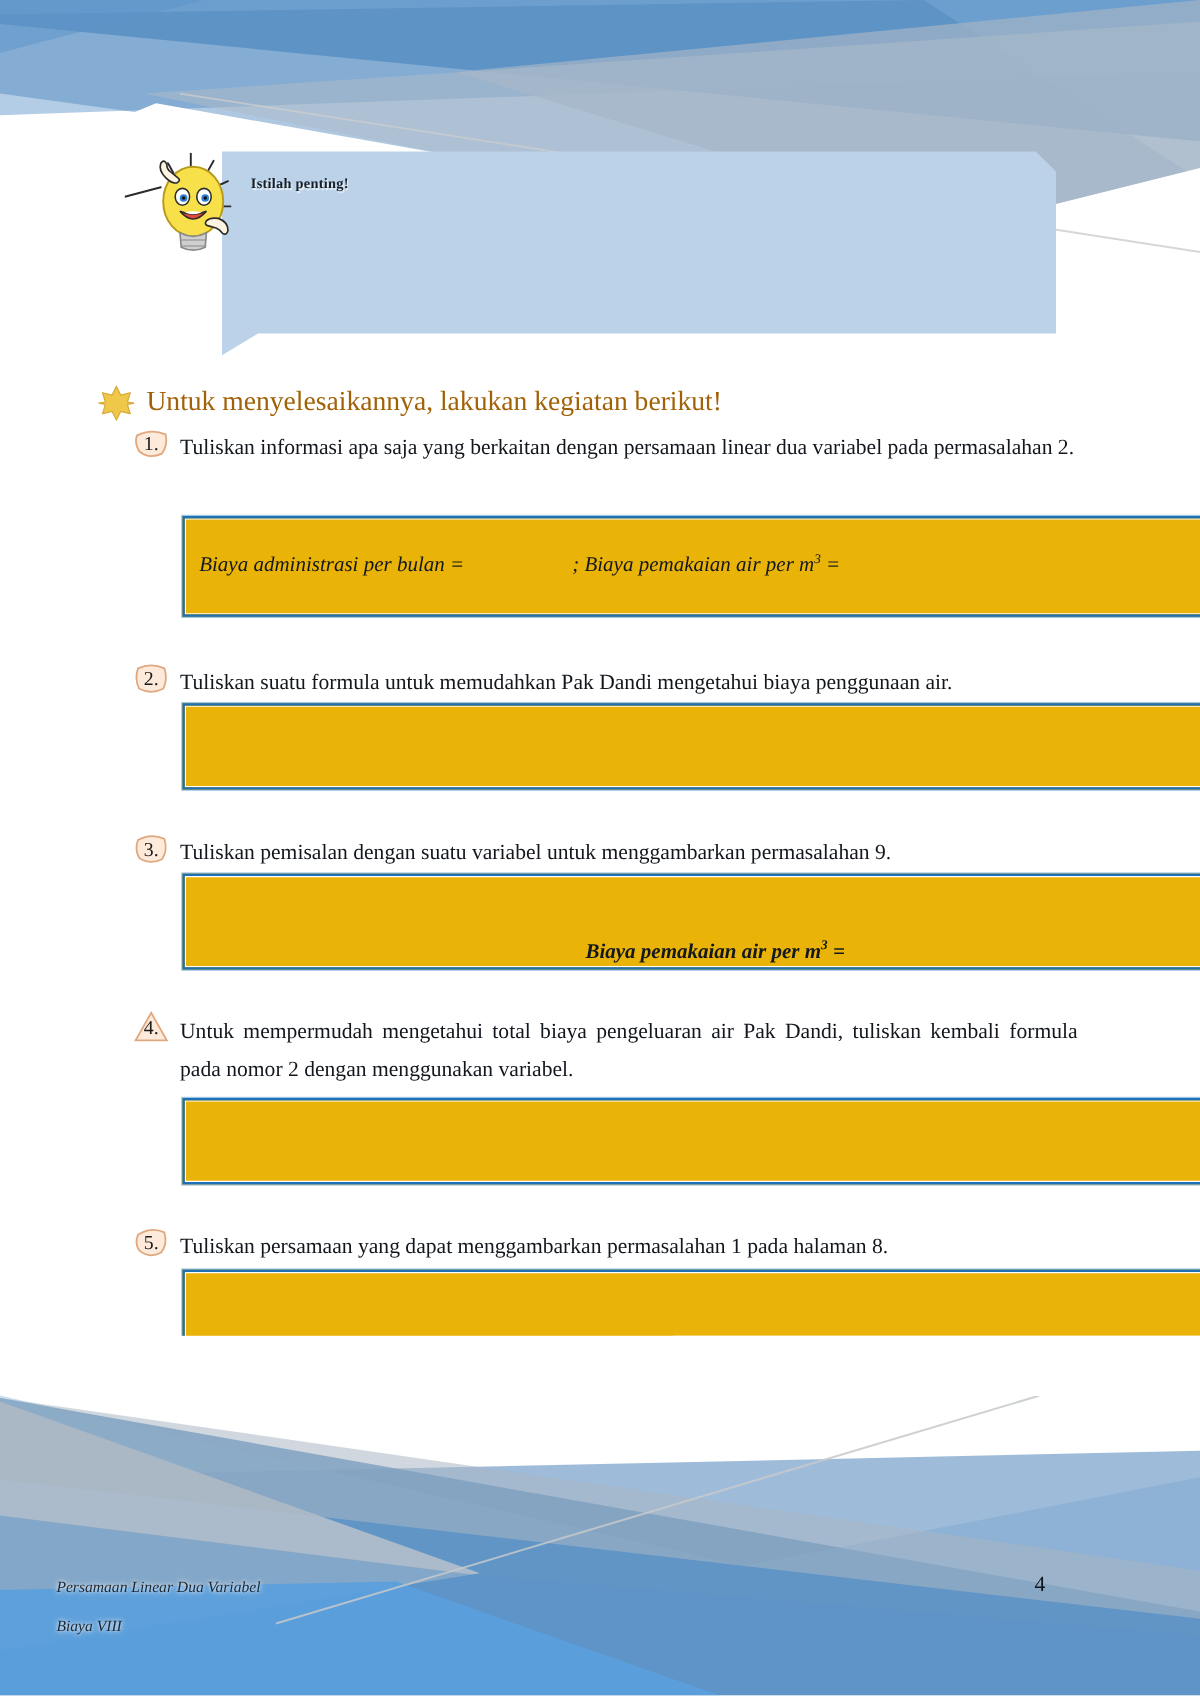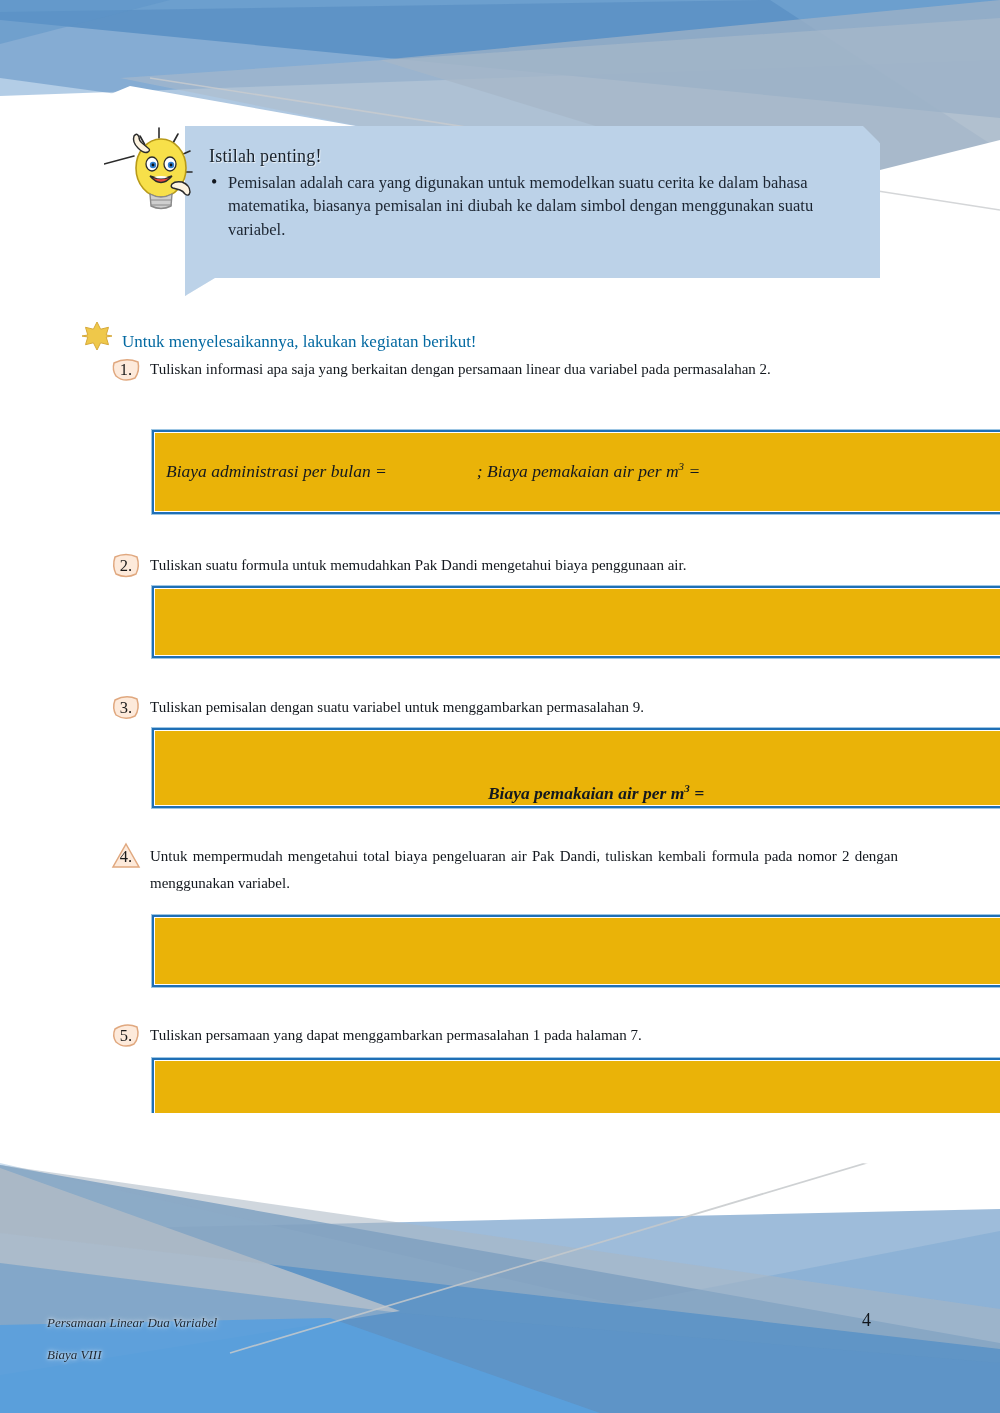--- a/index.html
+++ b/index.html
@@ -19,21 +19,21 @@
   
   .callout-wrap{position:absolute;left:185px;top:126px;width:695px;height:170px;}
   .callout{
     position:absolute;inset:0;
     background:#bcd2e8;
     clip-path:polygon(0 0, 678px 0, 695px 17px, 695px 152px, 30px 152px, 0 170px);
     box-shadow:0 2px 3px rgba(0,0,0,.18);
   }
   .callout-inner{position:absolute;left:24px;top:20px;right:26px;}
   .callout-title{
-    font-weight:normal;font-size:18px;color:#17202a;letter-spacing:.2px;
+    font-weight:bold;font-size:12px;color:#17202a;letter-spacing:.2px;
     text-shadow:1px 1px 1px rgba(255,255,255,.75);
     margin-bottom:4px;
   }
   .callout-list{margin:0;padding:0;list-style:none;}
   .callout-list li{
     position:relative;padding-left:19px;font-size:16.5px;line-height:1.42;
     color:#1b2430;margin-bottom:1px;
   }
   .callout-list li::before{
     content:"\2022";position:absolute;left:2px;top:-1px;font-size:18px;color:#13181f;
@@ -41,31 +41,31 @@
 
   
   .bulb{position:absolute;left:104px;top:120px;width:100px;height:108px;}
   .bulb svg{display:block;}
 
   
   .content{position:absolute;left:0;top:0;width:1000px;}
 
   .lead{position:absolute;left:82px;top:320px;width:830px;height:32px;}
   .lead .star{position:absolute;left:0;top:1px;width:30px;height:30px;}
-  .lead .lead-text{position:absolute;left:40px;top:12px;font-size:17px;color:#0369a1;}
+  .lead .lead-text{position:absolute;left:40px;top:2px;font-size:23px;color:#a16207;}
 
   .item{position:absolute;left:110px;width:790px;}
   .marker{
     position:absolute;left:0;top:-2px;width:32px;height:32px;
     font-size:16.5px;color:#1a1a1a;text-align:center;line-height:31px;
   }
   .marker svg{position:absolute;left:0;top:0;}
   .marker span{position:relative;z-index:2;display:block;}
   .item-text{
-    position:absolute;left:40px;top:0;width:748px;font-size:15px;line-height:1.78;
+    position:absolute;left:40px;top:0;width:748px;font-size:18px;line-height:1.78;
     color:#12171d;text-align:justify;
   }
   .item-text.nojust{text-align:left;}
 
   
   .ansbox{
     position:absolute;left:152px;width:852px;
     border:2.5px solid #1f6fb5;
     box-shadow:inset 0 0 0 1px #ffffff, 0 0 0 1px #9dc6e4;
     background:#eab308;box-sizing:border-box;
@@ -107,21 +107,20 @@
       <path d="M 1000,210 L 150,78" stroke="#c9ccce" stroke-width="1.6" fill="none" opacity="0.8"></path>
       <polygon points="0,0 170,0 0,44" fill="#5b93c7" opacity="0.5"></polygon>
     </svg>
   </div>
 
   <div class="callout-wrap">
     <div class="callout"></div>
     <div class="callout-inner">
       <div class="callout-title">Istilah penting!</div>
       <ul class="callout-list">
-        <li>Pemisalan adalah cara yang digunakan untuk memodelkan suatu cerita ke dalam bahasa matematika, biasanya pemisalan ini diubah ke dalam simbol dengan menggunakan suatu variabel.</li>
       </ul>
     </div>
   </div>
 
   <div class="bulb">
     <svg width="100" height="108" viewBox="0 0 100 108">
       <g stroke="#2b2b2b" stroke-width="1.6" stroke-linecap="round">
         <line x1="55" y1="8" x2="55" y2="18"></line>
         <line x1="74" y1="14" x2="69" y2="23"></line>
         <line x1="86" y1="31" x2="77" y2="35"></line>
@@ -204,21 +203,21 @@
     </div>
     <div class="ansbox" style="top:915px;height:72px;"></div>
 
     <div class="item" style="top:1022px;">
       <div class="marker">
         <svg width="32" height="32" viewBox="0 0 32 32">
           <path d="M5 9 q11 -7 22 -2 q3 10 -3 17 q-10 5 -18 -2 q-4 -6 -1 -13z" fill="#fdeadb" stroke="#e0a87f" stroke-width="1.5"></path>
         </svg>
         <span>5.</span>
       </div>
-      <div class="item-text nojust">Tuliskan persamaan yang dapat menggambarkan permasalahan 1 pada halaman 7.</div>
+      <div class="item-text nojust">Tuliskan persamaan yang dapat menggambarkan permasalahan 1 pada halaman 8.</div>
     </div>
     <div class="ansbox" style="top:1058px;height:72px;"></div>
 
   </div>
 
   <div class="banner banner-bottom">
     <svg viewBox="0 0 1000 300" preserveAspectRatio="none">
       <rect x="0" y="0" width="1000" height="300" fill="#ffffff"></rect>
       <polygon points="0,52 1000,230 1000,300 0,300" fill="#5b93c7" opacity="0.92"></polygon>
       <polygon points="0,118 1000,96 1000,300 0,300" fill="#4e85bc" opacity="0.55"></polygon>

